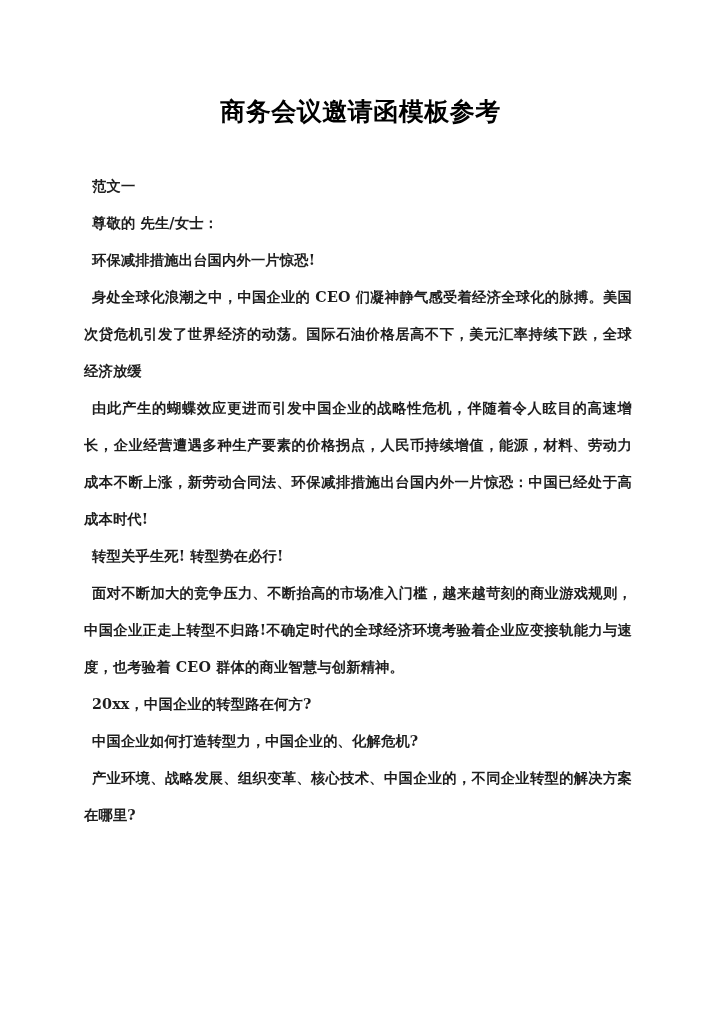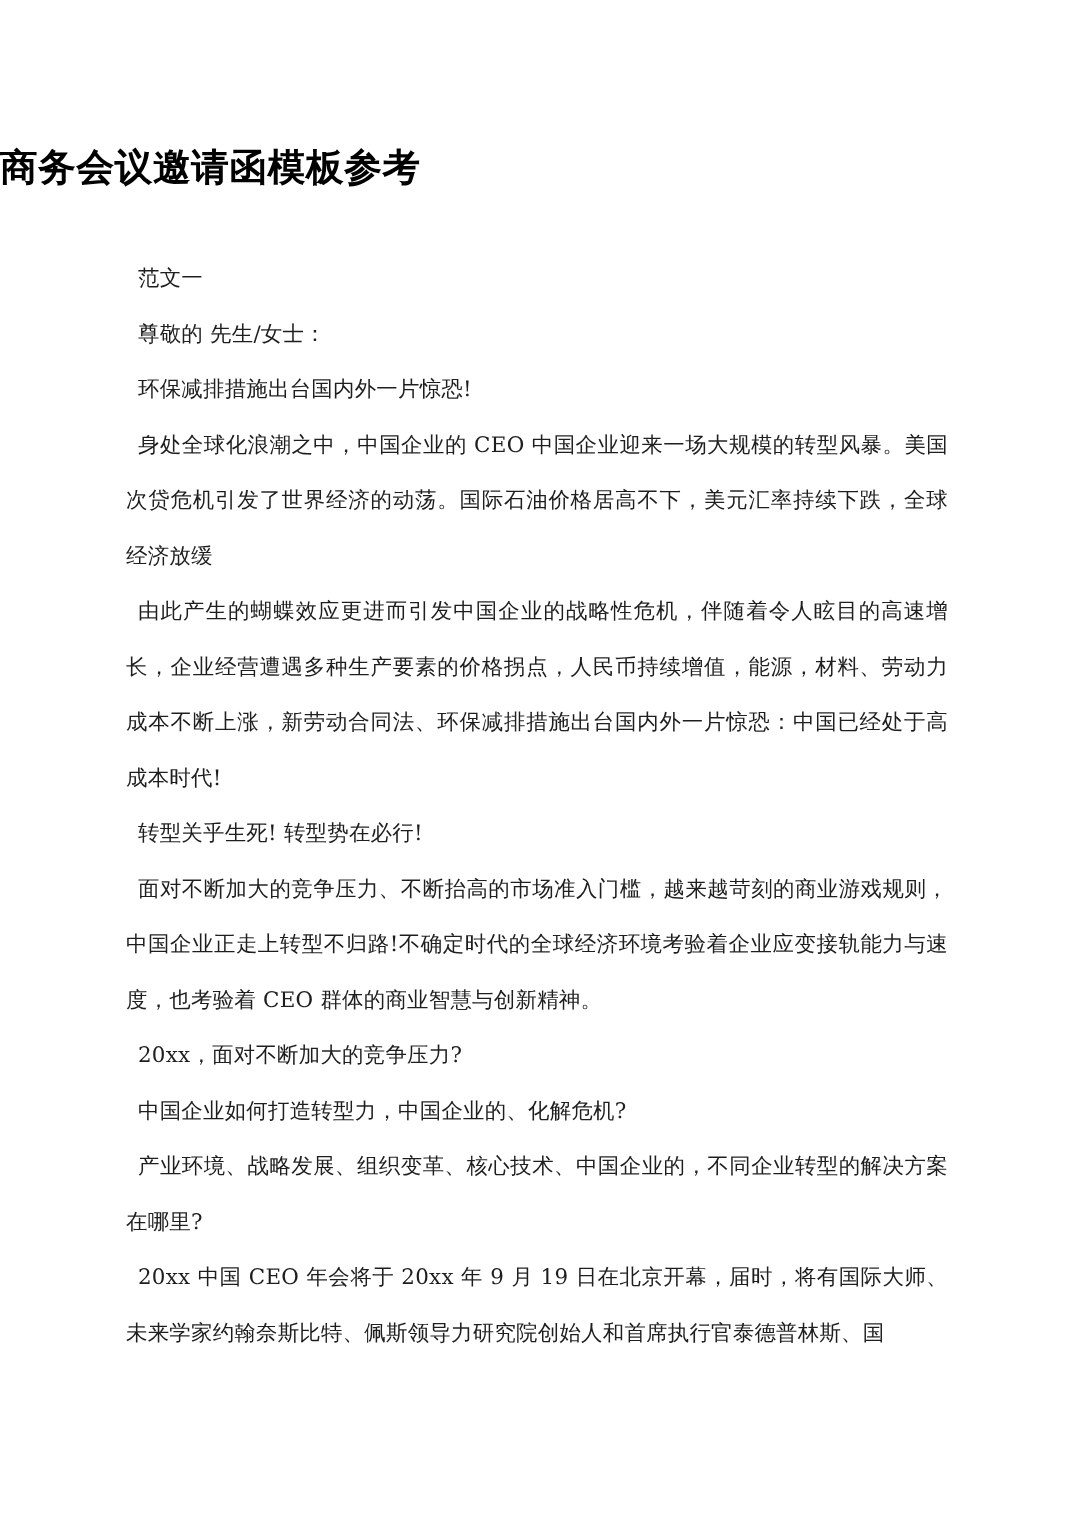--- a/index.html
+++ b/index.html
@@ -24,20 +24,21 @@
     background: #ffffff;
     position: relative;
   }
 
   
   .doc-title {
     position: absolute;
     top: 78px;
     left: 0;
     width: 721px;
+    text-align: center;
     font-family: "DejaVu Serif", "Liberation Serif", serif;
     font-weight: 700;
     font-size: 25px;
     letter-spacing: 0.5px;
     line-height: 34px;
     color: #000000;
   }
 
   
   .body-block {
@@ -54,41 +55,41 @@
     text-align: justify;
     text-justify: inter-character;
     margin: 0;
     letter-spacing: 0.15px;
     font-family: "DejaVu Serif", "Liberation Serif", serif;
   }
 
   
   .para.indent {
     text-indent: 8px;
+    font-weight: bold;
   }
 
   
   .para.short {
     text-align: left;
   }
 </style>
 </head>
 <body>
 
 <div class="page">
 
   <h1 class="doc-title">商务会议邀请函模板参考</h1>
 
   <div class="body-block">
     <p class="para indent short">范文一</p>
     <p class="para indent short">尊敬的 先生/女士：</p>
     <p class="para indent short">环保减排措施出台国内外一片惊恐!</p>
-    <p class="para indent">身处全球化浪潮之中，中国企业的 CEO 中国企业迎来一场大规模的转型风暴。美国次贷危机引发了世界经济的动荡。国际石油价格居高不下，美元汇率持续下跌，全球经济放缓</p>
+    <p class="para indent">身处全球化浪潮之中，中国企业的 CEO 们凝神静气感受着经济全球化的脉搏。美国次贷危机引发了世界经济的动荡。国际石油价格居高不下，美元汇率持续下跌，全球经济放缓</p>
     <p class="para indent">由此产生的蝴蝶效应更进而引发中国企业的战略性危机，伴随着令人眩目的高速增长，企业经营遭遇多种生产要素的价格拐点，人民币持续增值，能源，材料、劳动力成本不断上涨，新劳动合同法、环保减排措施出台国内外一片惊恐：中国已经处于高成本时代!</p>
     <p class="para indent short">转型关乎生死! 转型势在必行!</p>
     <p class="para indent">面对不断加大的竞争压力、不断抬高的市场准入门槛，越来越苛刻的商业游戏规则，中国企业正走上转型不归路!不确定时代的全球经济环境考验着企业应变接轨能力与速度，也考验着 CEO 群体的商业智慧与创新精神。</p>
-    <p class="para indent short">20xx，面对不断加大的竞争压力?</p>
+    <p class="para indent short">20xx，中国企业的转型路在何方?</p>
     <p class="para indent short">中国企业如何打造转型力，中国企业的、化解危机?</p>
     <p class="para indent">产业环境、战略发展、组织变革、核心技术、中国企业的，不同企业转型的解决方案在哪里?</p>
-    <p class="para indent">20xx 中国 CEO 年会将于 20xx 年 9 月 19 日在北京开幕，届时，将有国际大师、未来学家约翰奈斯比特、佩斯领导力研究院创始人和首席执行官泰德普林斯、国</p>
   </div>
 
 </div>
 
 </body></html>

